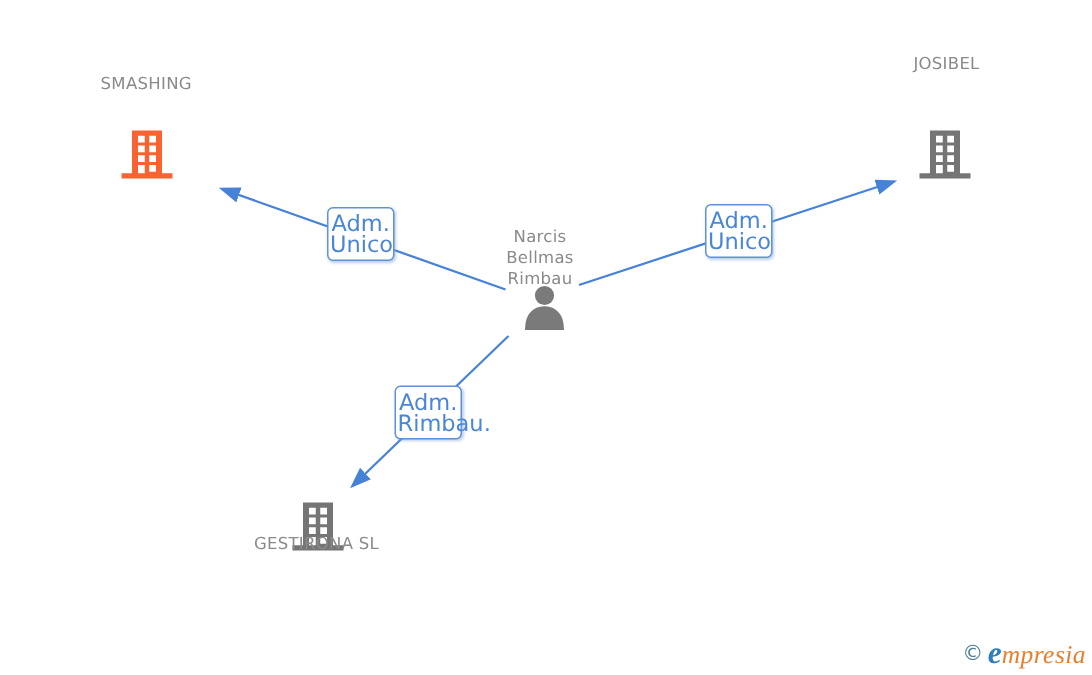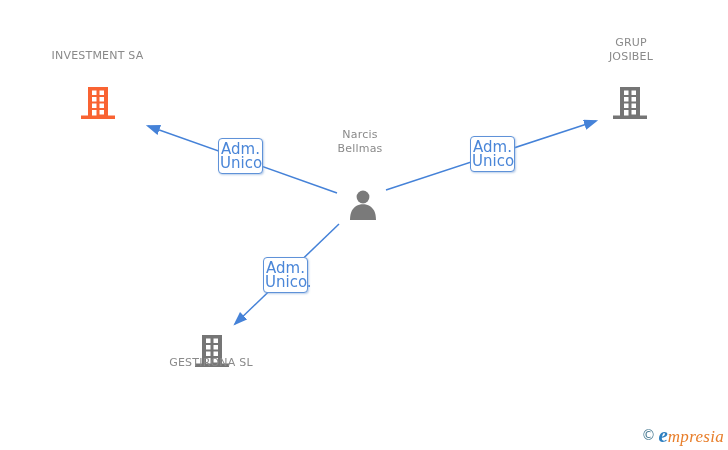--- a/index.html
+++ b/index.html
@@ -90,59 +90,59 @@
       <marker id="arr" markerWidth="11" markerHeight="9" refX="8" refY="3.5" orient="auto">
         <path d="M0,0 L9.5,3.5 L0,7 Z" fill="#4582d8"></path>
       </marker>
     </defs>
     <line x1="337" y1="193" x2="148" y2="126" marker-end="url(#arr)"></line>
     <line x1="386" y1="190" x2="596" y2="121" marker-end="url(#arr)"></line>
     <line x1="339" y1="224" x2="235" y2="324" marker-end="url(#arr)"></line>
   </svg>
 
   <div class="node-label" style="left:10px; top:49px; width:175px;">
-    <div>INVESTMENT SA</div>
+    <div>SMASHING</div>
   </div>
   <span class="icon-wrap building-orange" style="left:80px; top:86px;">
     <svg width="36" height="34" viewBox="0 0 36 34">
       <rect class="bfill" x="1" y="29.5" width="34" height="3.5"></rect>
       <rect class="bfill" x="8" y="1" width="20" height="29"></rect>
       <rect x="12" y="4.5" width="4.5" height="4.5" fill="#ffffff"></rect>
       <rect x="19.5" y="4.5" width="4.5" height="4.5" fill="#ffffff"></rect>
       <rect x="12" y="11" width="4.5" height="4.5" fill="#ffffff"></rect>
       <rect x="19.5" y="11" width="4.5" height="4.5" fill="#ffffff"></rect>
       <rect x="12" y="17.5" width="4.5" height="4.5" fill="#ffffff"></rect>
       <rect x="19.5" y="17.5" width="4.5" height="4.5" fill="#ffffff"></rect>
       <rect x="12" y="24" width="4.5" height="5.5" fill="#ffffff"></rect>
       <rect x="19.5" y="24" width="4.5" height="4.5" fill="#ffffff"></rect>
     </svg>
   </span>
 
   <div class="node-label" style="left:556px; top:36px; width:150px;">
-    <div>GRUP</div>
     <div>JOSIBEL</div>
   </div>
   <span class="icon-wrap building-gray" style="left:612px; top:86px;">
     <svg width="36" height="34" viewBox="0 0 36 34">
       <rect class="bfill" x="1" y="29.5" width="34" height="3.5"></rect>
       <rect class="bfill" x="8" y="1" width="20" height="29"></rect>
       <rect x="12" y="4.5" width="4.5" height="4.5" fill="#ffffff"></rect>
       <rect x="19.5" y="4.5" width="4.5" height="4.5" fill="#ffffff"></rect>
       <rect x="12" y="11" width="4.5" height="4.5" fill="#ffffff"></rect>
       <rect x="19.5" y="11" width="4.5" height="4.5" fill="#ffffff"></rect>
       <rect x="12" y="17.5" width="4.5" height="4.5" fill="#ffffff"></rect>
       <rect x="19.5" y="17.5" width="4.5" height="4.5" fill="#ffffff"></rect>
       <rect x="12" y="24" width="4.5" height="5.5" fill="#ffffff"></rect>
       <rect x="19.5" y="24" width="4.5" height="4.5" fill="#ffffff"></rect>
     </svg>
   </span>
 
-  <div class="node-label" style="left:285px; top:128px; width:150px;">
+  <div class="node-label" style="left:285px; top:151px; width:150px;">
     <div>Narcis</div>
     <div>Bellmas</div>
+    <div>Rimbau</div>
   </div>
   <span class="icon-wrap" style="left:346px; top:190px;">
     <svg width="34" height="32" viewBox="0 0 34 32">
       <circle class="person-fill" cx="17" cy="7" r="6.4"></circle>
       <path class="person-fill" d="M17 14.2 c-5.2 0 -9.2 2.7 -11.2 6.6 -1.2 2.4 -1.7 5.3 -1.8 9.2 h26 c-0.1 -3.9 -0.6 -6.8 -1.8 -9.2 -2 -3.9 -6 -6.6 -11.2 -6.6 z"></path>
     </svg>
   </span>
 
   <span class="icon-wrap building-gray" style="left:194px; top:334px;">
     <svg width="36" height="34" viewBox="0 0 36 34">
@@ -165,20 +165,20 @@
   <div class="edge-box" style="left:218px; top:138px;">
     <div>Adm.</div>
     <div>Unico</div>
   </div>
   <div class="edge-box" style="left:470px; top:136px;">
     <div>Adm.</div>
     <div>Unico</div>
   </div>
   <div class="edge-box" style="left:263px; top:257px;">
     <div>Adm.</div>
-    <div>Unico.</div>
+    <div>Rimbau.</div>
   </div>
 
   <a class="watermark">
     <span class="wm-copy">©</span><span class="wm-e">e</span><span class="wm-rest">mpresia</span>
   </a>
 
 </div>
 
 </body></html>

